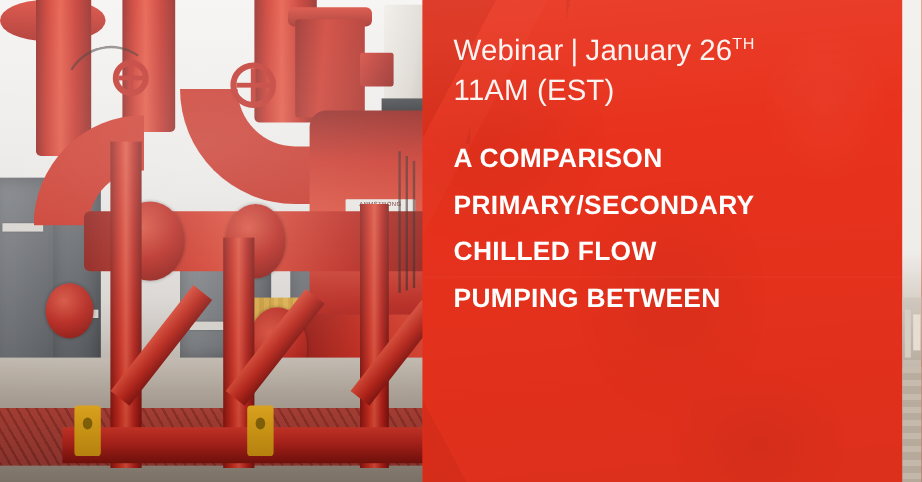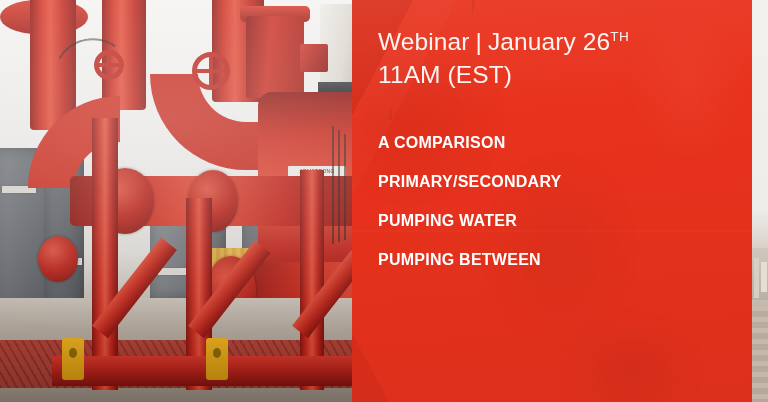--- a/index.html
+++ b/index.html
@@ -283,25 +283,25 @@
     white-space:nowrap;
   }
   .kicker .sep { padding:0 6px; font-weight:300; }
   .kicker sup {
     font-size:.55em;
     vertical-align:super;
     letter-spacing:.5px;
   }
 
   .headline {
-    margin-top:32px;
+    margin-top:20px;
     color:#ffffff;
     font-family:"Liberation Sans", sans-serif;
     font-weight:bold;
-    font-size:16px;
+    font-size:22px;
     line-height:39px;
     letter-spacing:.25px;
   }
   .headline .hl { display:block; white-space:nowrap; }
 
   
   .right-strip {
     position:absolute;
     left:752px; top:0; width:16px; height:402px;
     overflow:hidden;
@@ -400,21 +400,21 @@
     <div class="overlay-content">
 
       <div class="kicker">
         <span>Webinar</span><span class="sep">|</span><span>January 26</span><sup>TH</sup>
       </div>
       <div class="kicker">11AM (EST)</div>
 
       <div class="headline">
         <span class="hl">A COMPARISON</span>
         <span class="hl">PRIMARY/SECONDARY</span>
-        <span class="hl">PUMPING WATER</span>
+        <span class="hl">CHILLED FLOW</span>
         <span class="hl">PUMPING BETWEEN</span>
       </div>
 
     </div>
   </div>
 
   <div class="right-strip">
     <div class="rs-a"></div>
     <div class="rs-b"></div>
     <div class="rs-c"></div>

